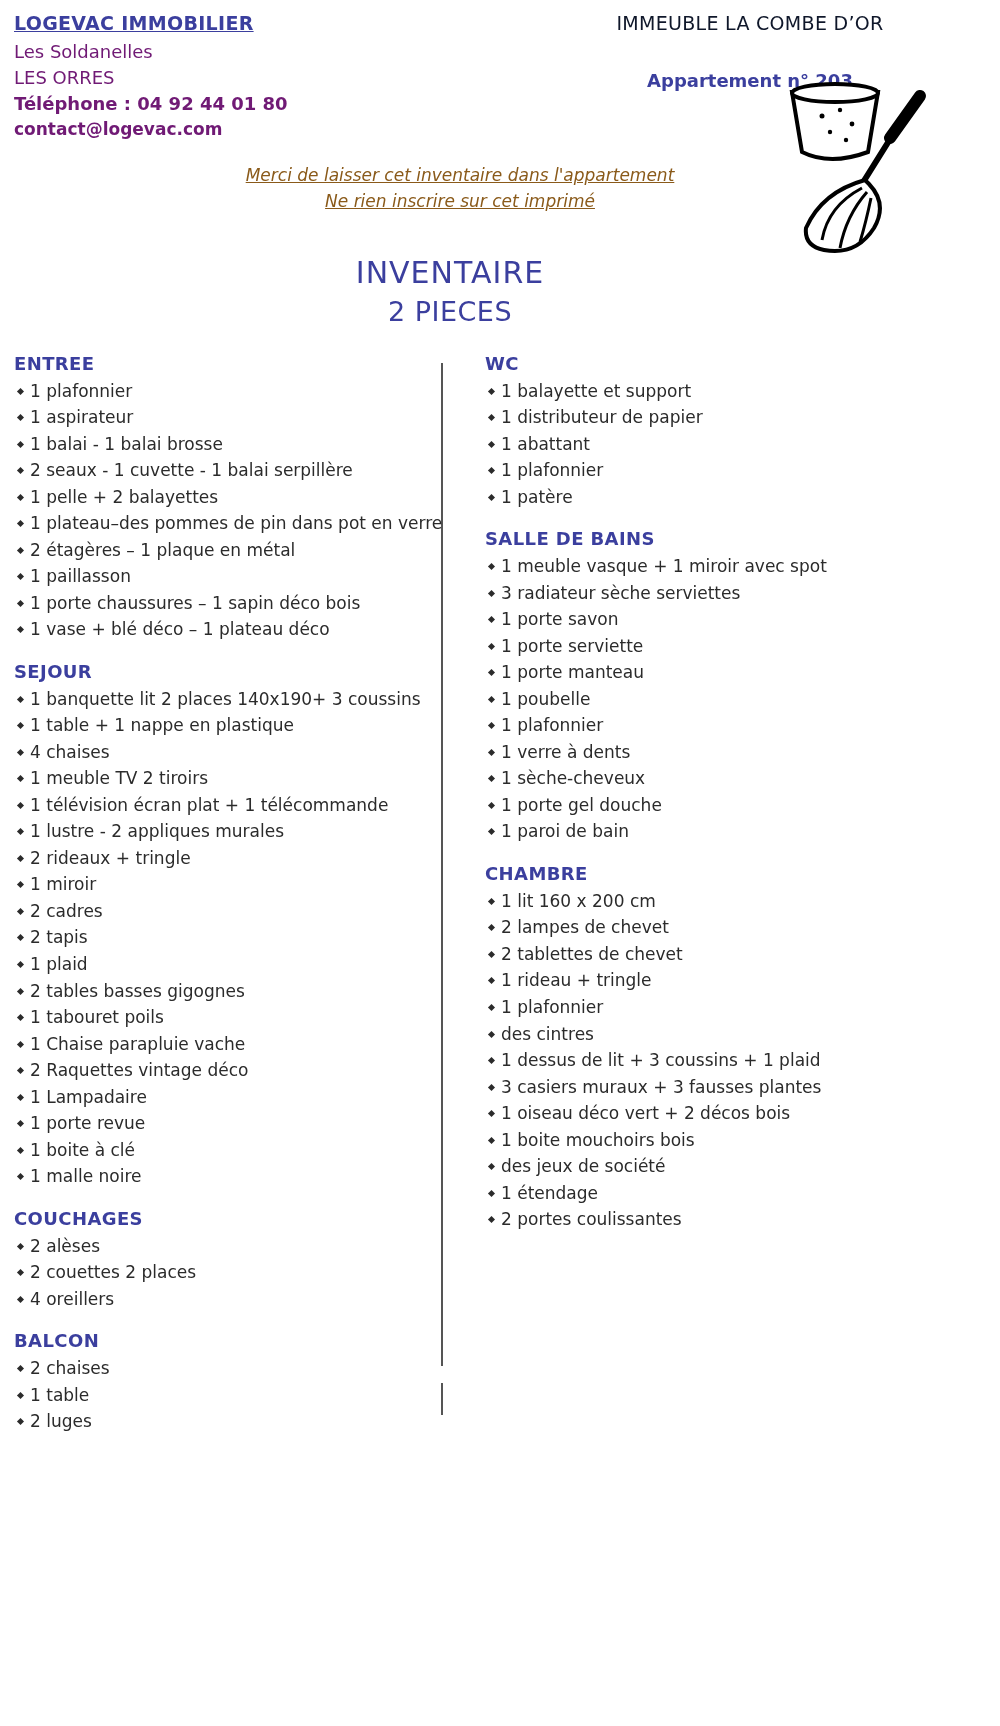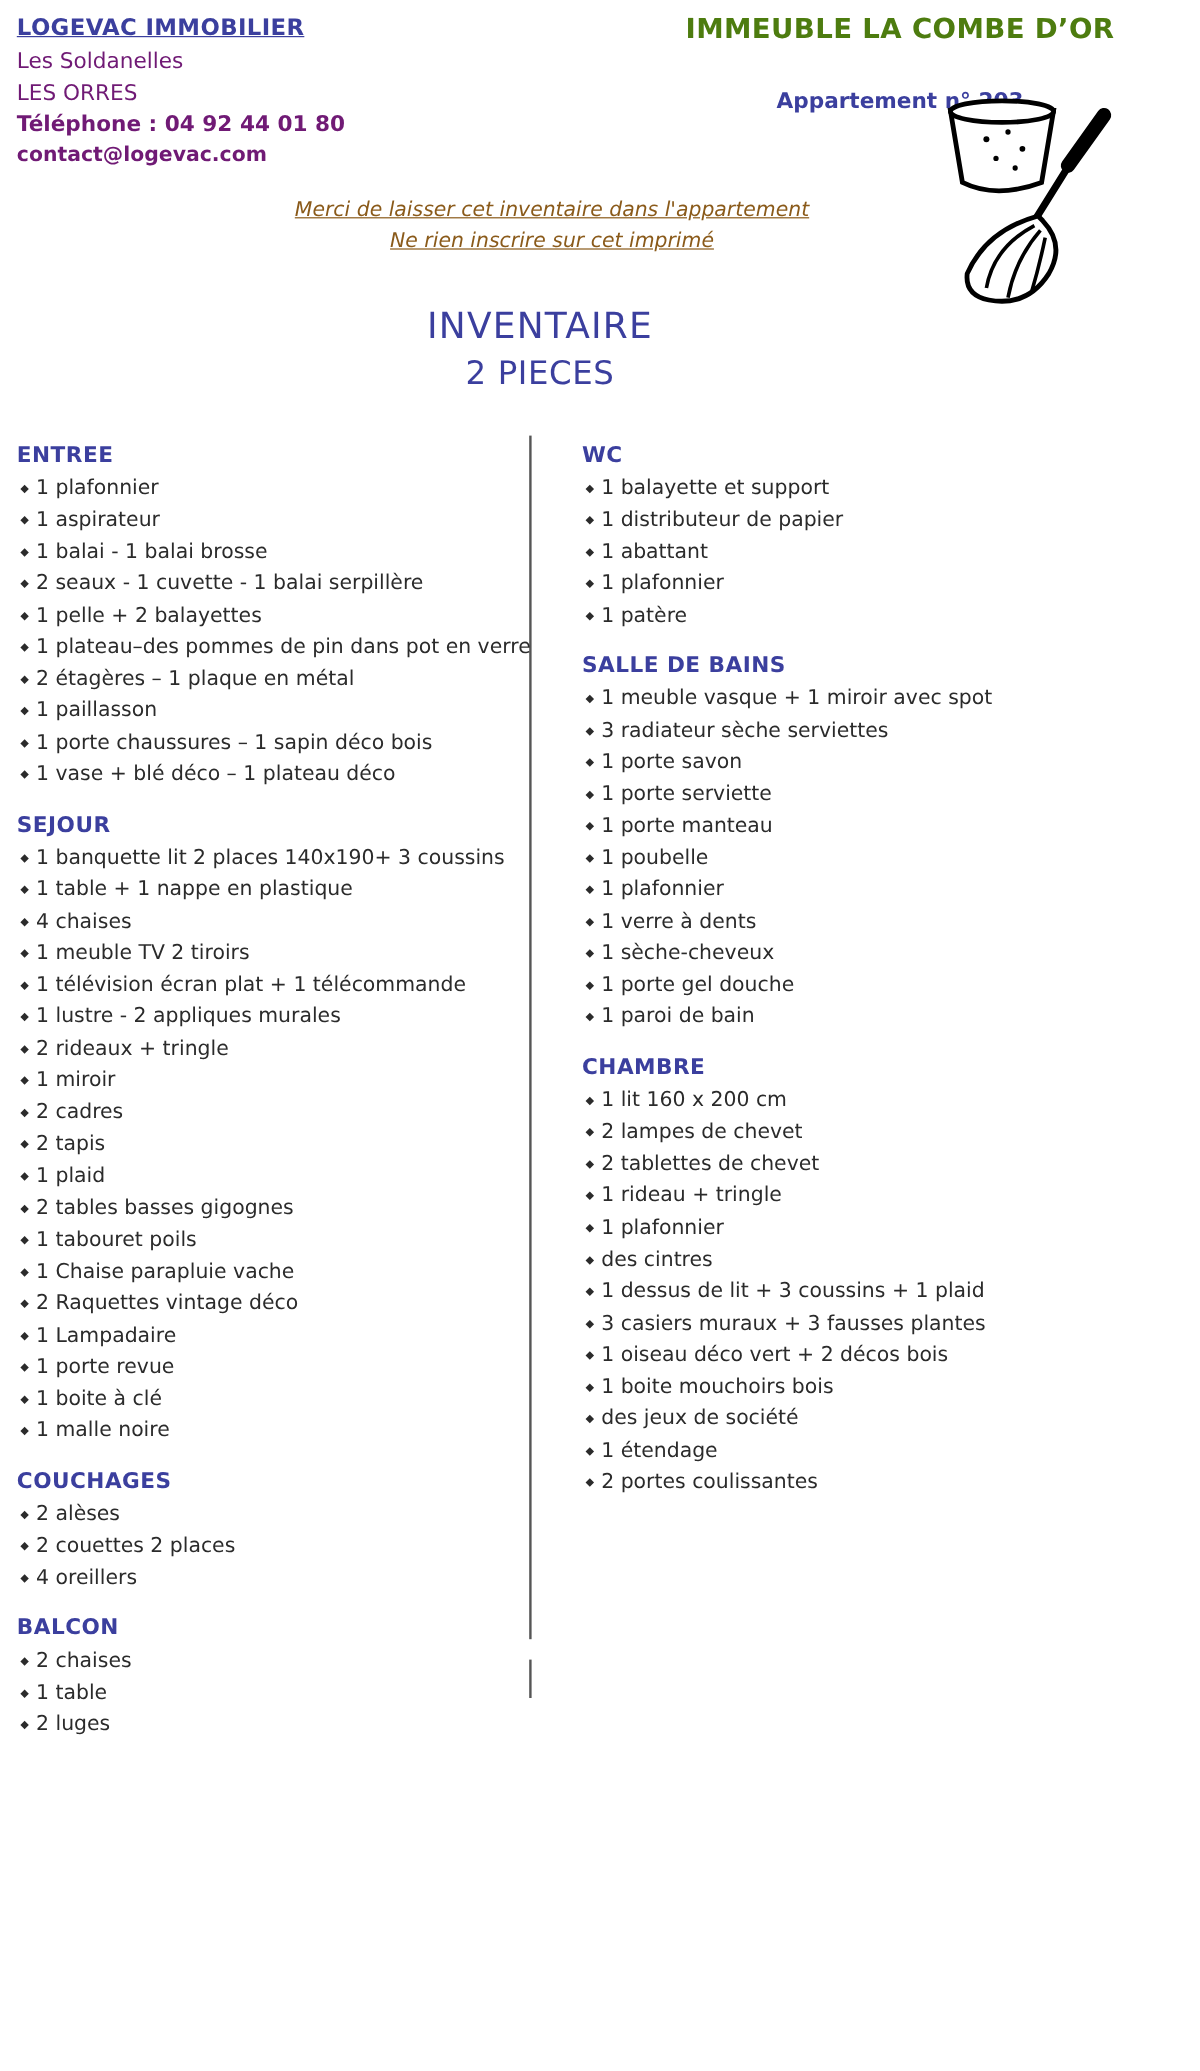--- a/index.html
+++ b/index.html
@@ -51,23 +51,23 @@
   }
 
   .header-right {
     position: absolute;
     top: 8px;
     left: 520px;
     width: 460px;
     text-align: center;
   }
   .building-name {
-    color: #4d7c0f;
-    font-weight: bold;
-    font-size: 23px;
+    color: #0f172a;
+    font-weight: normal;
+    font-size: 19px;
     letter-spacing: 0.3px;
     margin: 4px 0 0 0;
   }
   .apartment-no {
     color: #3b3f9e;
     font-weight: bold;
     font-size: 18px;
     margin: 36px 0 0 0;
   }
 
@@ -154,21 +154,21 @@
   }
 
   .section-title {
     color: #3b3f9e;
     font-weight: bold;
     font-size: 18px;
     letter-spacing: 0.4px;
     margin: 18px 0 4px 0;
   }
   .section-title.first {
-    margin-top: 16px;
+    margin-top: 0;
   }
   ul.items {
     list-style: none;
     margin: 0;
     padding: 0;
   }
   ul.items li {
     position: relative;
     padding-left: 16px;
     font-size: 17px;

